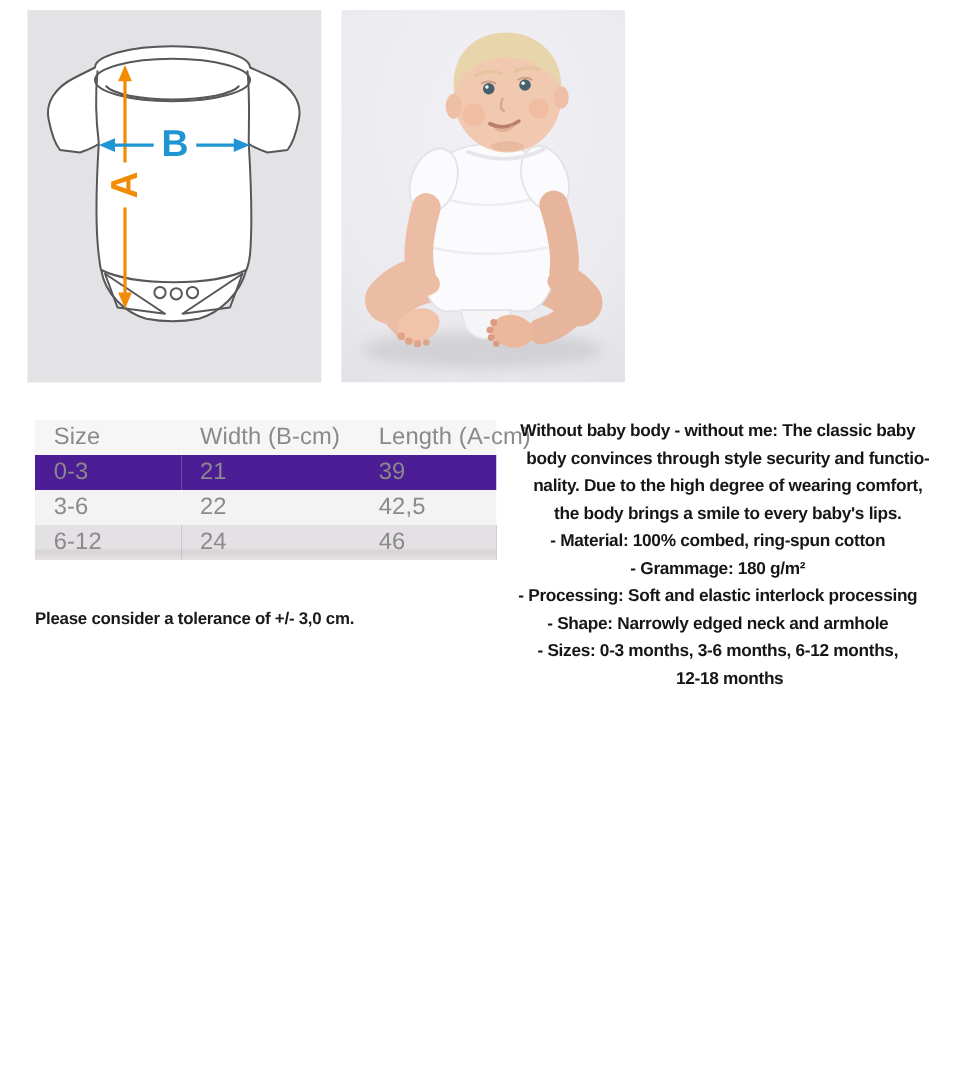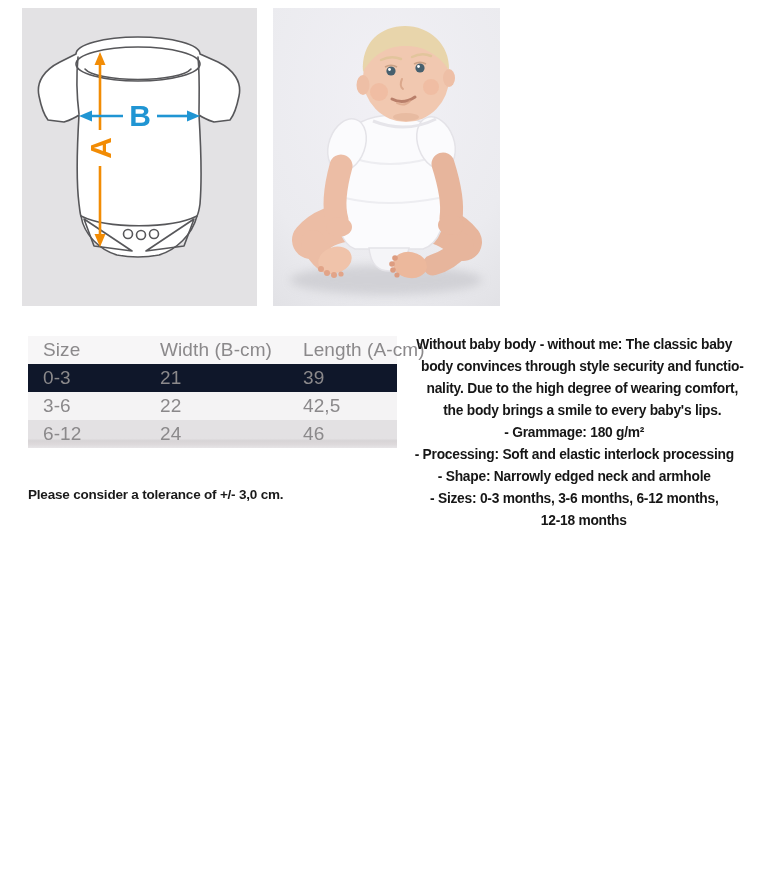--- a/index.html
+++ b/index.html
@@ -12,21 +12,21 @@
   .panel-diagram svg, .panel-photo svg { display:block; width:100%; height:100%; }
 
   
   .size-table { position:absolute; left:28px; top:336px; width:369px; border-collapse:collapse; table-layout:fixed; }
   .size-table col.c1 { width:117px; } .size-table col.c2 { width:143px; } .size-table col.c3 { width:109px; }
   .size-table th, .size-table td {
     font-size:19px; font-weight:400; color:#8b898b; text-align:left;
     padding:0 0 0 15px; height:28px; white-space:nowrap; letter-spacing:0.1px;
   }
   .size-table thead tr { background:#f7f6f7; }
-  .size-table tbody tr.row-a { background:#0f172a;margin-left:44px; }
+  .size-table tbody tr.row-a { background:#4c1d95;margin-left:44px; }
   .size-table tbody tr.row-b { background:#f4f3f4; }
   .size-table tbody tr.row-ghost td {
     background:linear-gradient(180deg,#e3e1e3 0%,#e3e1e3 66%,#d7d4d6 74%,#dedadc 88%,#e7e5e7 100%);
   }
 
   .tolerance { position:absolute; left:28px; top:487px; margin:0;
     font-size:13.5px; font-weight:700; letter-spacing:-0.2px; color:#1a1a1a; }
 
   
   .description { position:absolute; left:405px; top:334px; color:#161616;
@@ -196,20 +196,21 @@
     </tbody>
   </table>
 
   <p class="tolerance">Please consider a tolerance of +/- 3,0 cm.</p>
 
   <div class="description">
     <div>Without baby body - without me: The classic baby</div>
     <div class="ind">body convinces through style security and functio-</div>
     <div class="ind">nality. Due to the high degree of wearing comfort,</div>
     <div class="ind">the body brings a smile to every baby's lips.</div>
+    <div>- Material: 100% combed, ring-spun cotton</div>
     <div>- Grammage: 180 g/m²</div>
     <div>- Processing: Soft and elastic interlock processing</div>
     <div>- Shape: Narrowly edged neck and armhole</div>
     <div>- Sizes: 0-3 months, 3-6 months, 6-12 months,</div>
     <div class="ind2">12-18 months</div>
   </div>
 
 </div>
 
 </body></html>

